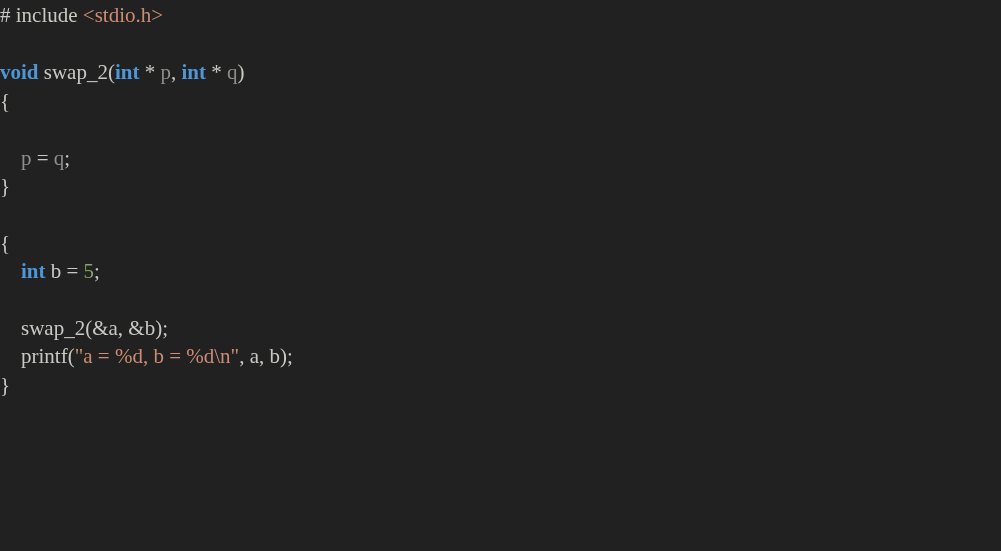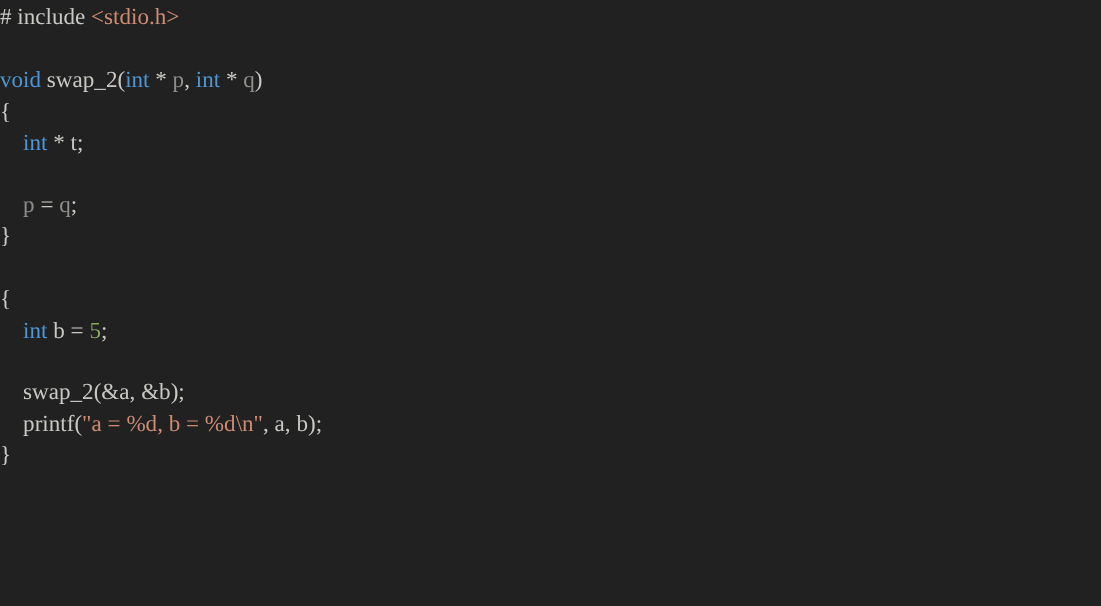--- a/index.html
+++ b/index.html
@@ -37,37 +37,36 @@
     white-space: pre;
     padding-left: 0px;
     letter-spacing: 0px;
   }
   .code-line:first-child {
     padding-top: 1px;
     height: 29px;
   }
   
   .tok-plain    { color: #c9c9c4; }
-  .tok-keyword  { color: #4e96d6; }
+  .tok-keyword  { color: #4e96d6; font-weight: bold; }
   .tok-string   { color: #cd8c73; }
   .tok-number   { color: #87a564; }
   .tok-param    { color: #8e8e8a; }
   .tok-brace    { color: #c9c9c4; }
   .tok-blank    { color: transparent; }
 </style>
 </head>
 <body style="background: rgb(33, 33, 33);">
 
 <div id="editor" style="background: rgb(33, 33, 33);">
   <div class="code-area">
       <div class="code-line"><span class="tok-plain"># include </span><span class="tok-string">&lt;stdio.h&gt;</span></div>
       <div class="code-line"><span class="tok-blank"> </span></div>
       <div class="code-line"><span class="tok-keyword">void</span><span class="tok-plain"> swap_2(</span><span class="tok-keyword">int</span><span class="tok-plain"> * </span><span class="tok-param">p</span><span class="tok-plain">, </span><span class="tok-keyword">int</span><span class="tok-plain"> * </span><span class="tok-param">q</span><span class="tok-plain">)</span></div>
       <div class="code-line"><span class="tok-brace">{</span></div>
-      <div class="code-line"><span class="tok-plain">    </span><span class="tok-keyword">int</span><span class="tok-plain"> * t;</span></div>
       <div class="code-line"><span class="tok-blank"> </span></div>
       <div class="code-line"><span class="tok-plain">    </span><span class="tok-param">p</span><span class="tok-plain"> = </span><span class="tok-param">q</span><span class="tok-plain">;</span></div>
       <div class="code-line"><span class="tok-brace">}</span></div>
       <div class="code-line"><span class="tok-blank"> </span></div>
       <div class="code-line"><span class="tok-brace">{</span></div>
       <div class="code-line"><span class="tok-plain">    </span><span class="tok-keyword">int</span><span class="tok-plain"> b = </span><span class="tok-number">5</span><span class="tok-plain">;</span></div>
       <div class="code-line"><span class="tok-blank"> </span></div>
       <div class="code-line"><span class="tok-plain">    swap_2(&amp;a, &amp;b);</span></div>
       <div class="code-line"><span class="tok-plain">    printf(</span><span class="tok-string">"a = %d, b = %d\n"</span><span class="tok-plain">, a, b);</span></div>
       <div class="code-line"><span class="tok-brace">}</span></div>

